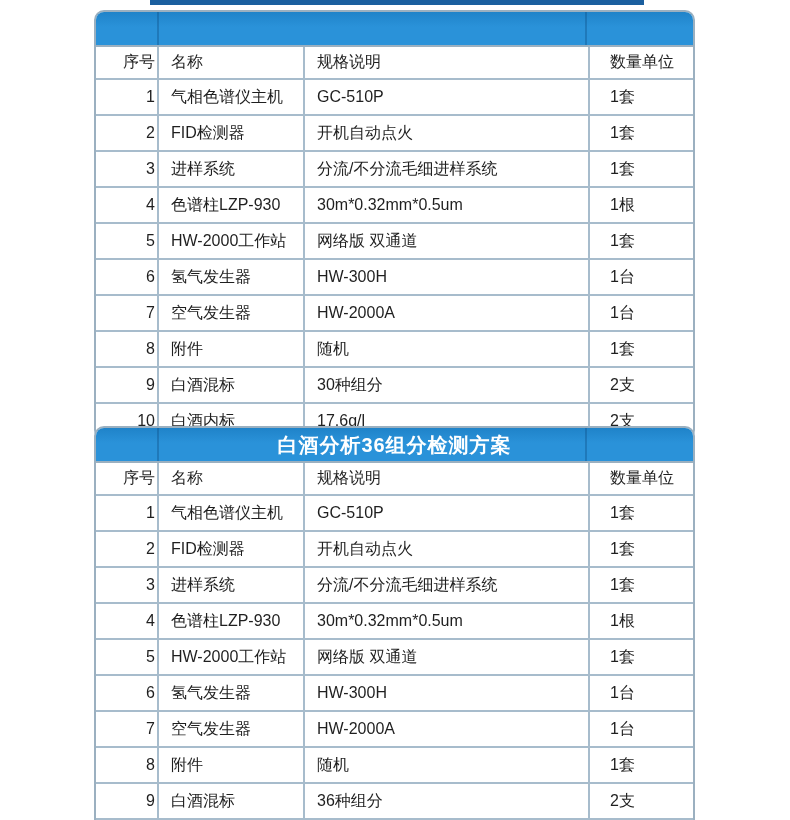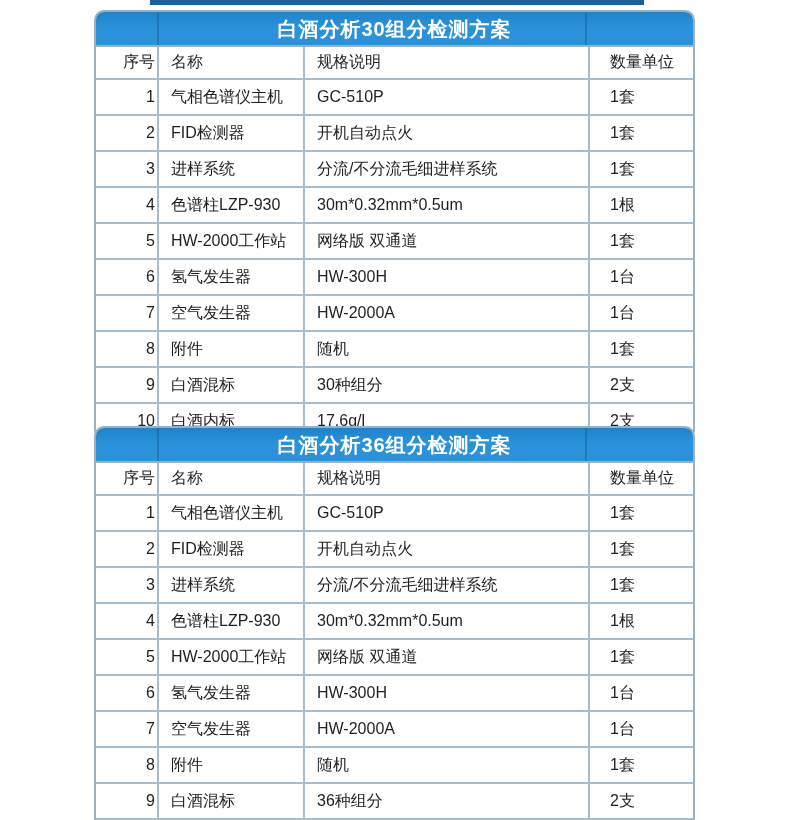--- a/index.html
+++ b/index.html
@@ -78,21 +78,20 @@
 <body>
 
 <div class="canvas">
 
   <div class="top-accent"></div>
 
   <div class="scheme-table t1">
     <div class="title-band">
       <div class="vline v1"></div>
       <div class="vline v2"></div>
-      <span class="band-title">白酒分析30组分检测方案</span>
     </div>
     <table class="grid">
       <colgroup>
           <col class="c-index">
           <col class="c-name">
           <col class="c-spec">
           <col class="c-qty">
         </colgroup>
       <thead>
         <tr>

